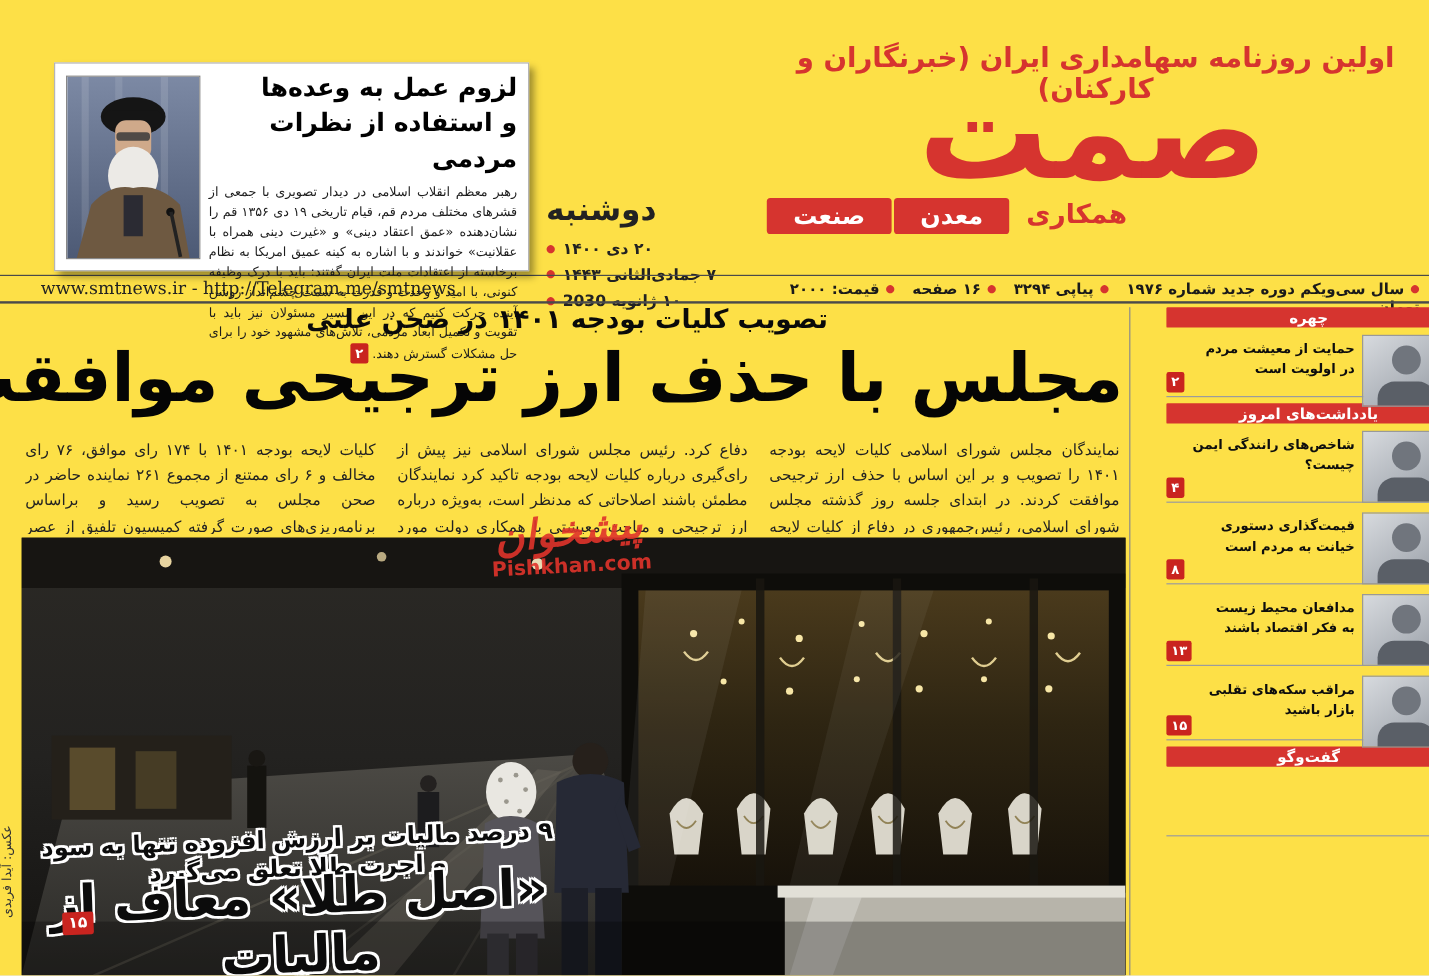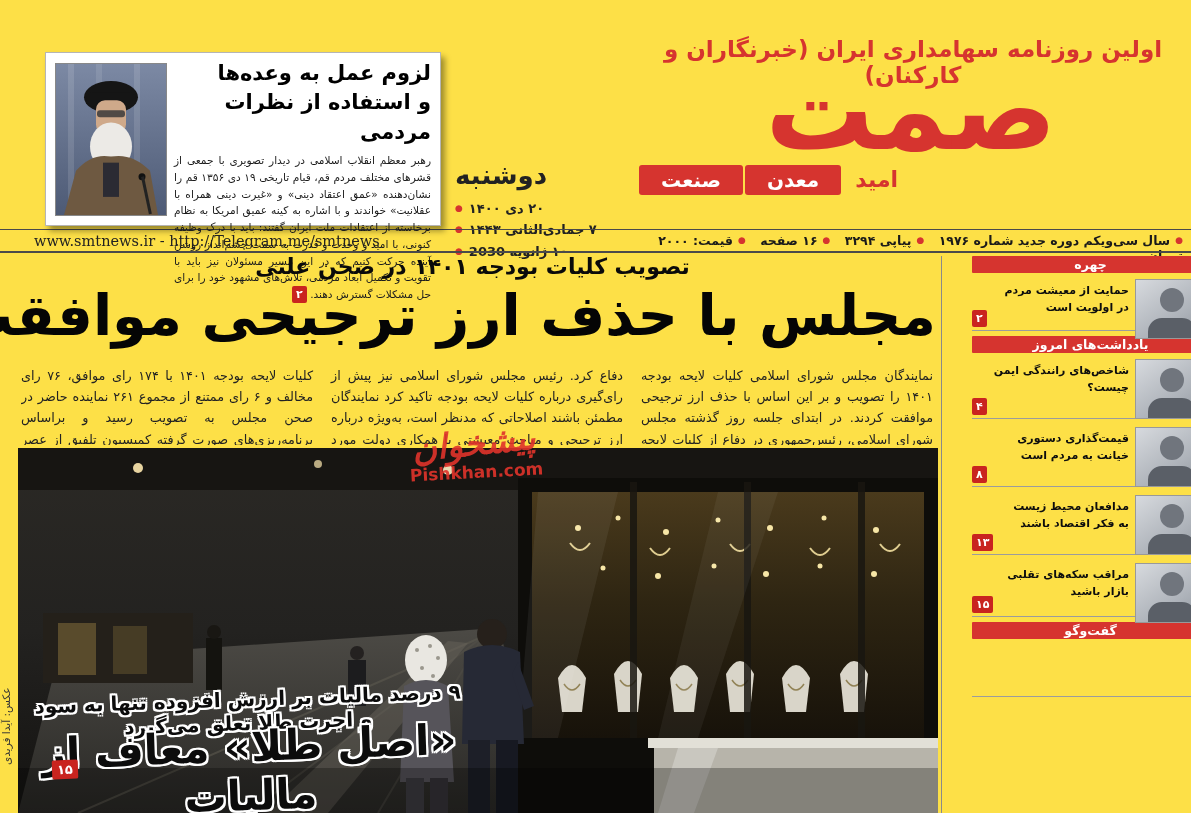--- a/index.html
+++ b/index.html
@@ -86,21 +86,21 @@
 
 <div class="page">
 
   <div class="abs tagline" dir="rtl">اولین روزنامه سهامداری ایران (خبرنگاران و کارکنان)</div>
 
   <div class="abs logo">
     <div class="logo-word">صمت</div>
     <div class="logo-strip">
       <span class="strip-red">صنعت</span>
       <span class="strip-red">معدن</span>
-      <span class="strip-white">امید</span>
+      <span class="strip-white">همکاری</span>
       <span class="strip-spacer"></span>
     </div>
   </div>
 
   <div class="abs dateblock">
     <div class="weekday">دوشنبه</div>
     <div class="dateline">۲۰ دی ۱۴۰۰</div>
     <div class="dateline">۷ جمادی‌الثانی ۱۴۴۳</div>
     <div class="dateline">۱۰ ژانویه 2030</div>
   </div>

